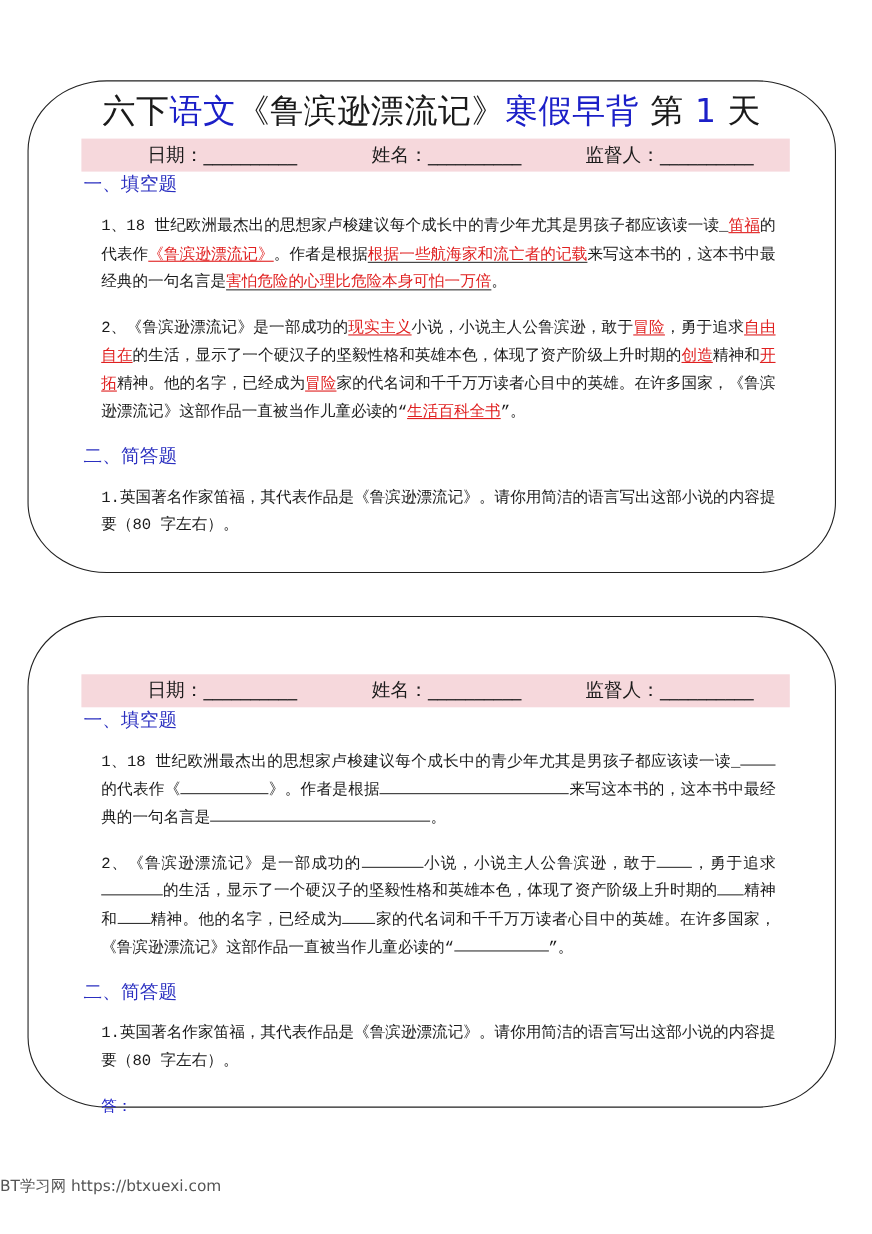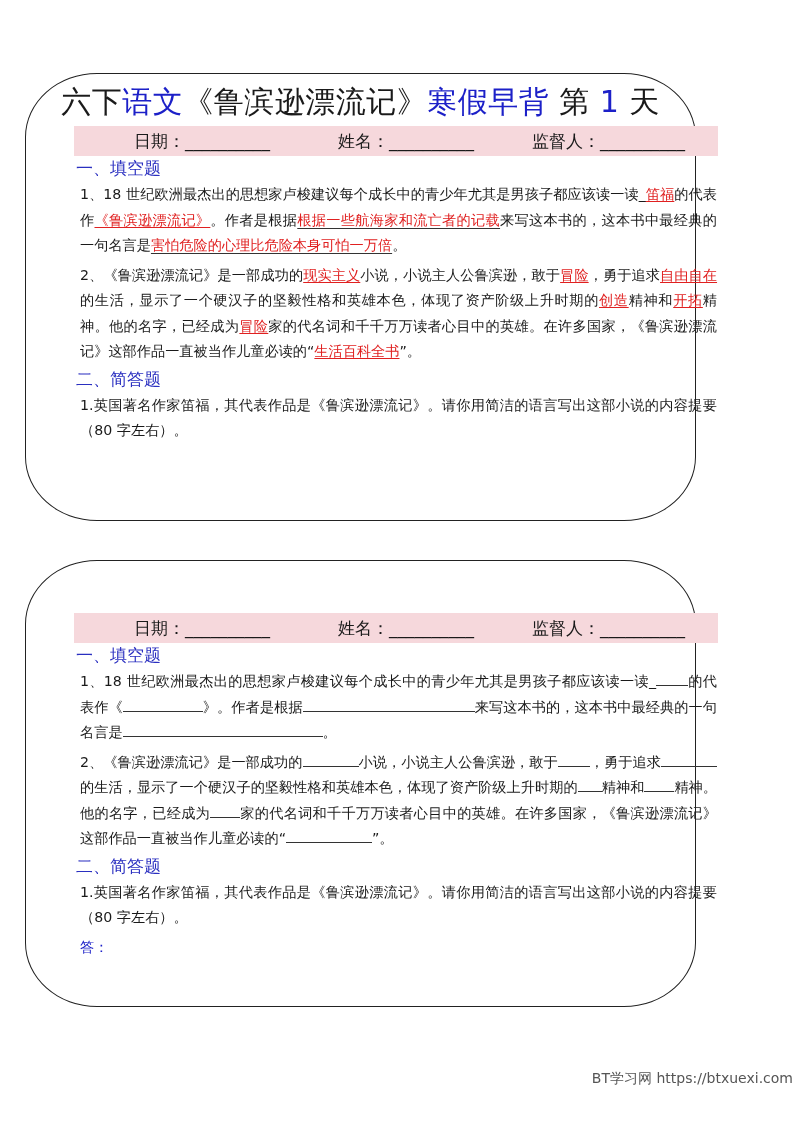--- a/index.html
+++ b/index.html
@@ -1,32 +1,32 @@
 <!DOCTYPE html>
 <html><head>
 <meta charset="utf-8">
 <style>
   html, body { margin:0; padding:0; background:#ffffff; }
   body { width:793px; height:1122px; position:relative; overflow:hidden;
          font-family:"DejaVu Sans","Liberation Sans",sans-serif; color:#1a1a1a; }
-  .card { position:absolute; left:25px; width:671px; border:1.3px solid #222; border-radius:72px / 64px; box-sizing:border-box; }
+  .card { position:absolute; left:25px; width:735px; border:1.3px solid #222; border-radius:72px / 64px; box-sizing:border-box; }
   .card1 { top:73px; height:448px; }
   .card2 { top:560px; height:447px; }
   .title { position:absolute; top:8px; left:0; right:0; text-align:center; font-size:30px; letter-spacing:0.5px; line-height:40px; white-space:nowrap; }
   .blue { color:#1c20c8; }
   .red { color:#e02020; }
   .infobar { position:absolute; top:52px; left:48px; width:644px; height:30px; background:#f6d8dc; font-size:17px; line-height:30px; }
   .infobar span { position:absolute; top:0;margin-left:20px; }
   .body { position:absolute; top:84px; left:50px; width:645px; font-size:14.2px; line-height:25.5px; }
   .sec { color:#2a2fc0; font-size:17px; line-height:20px; }
-  .p { margin:4px; text-align:justify; }
+  .p { margin:16px; text-align:justify;font-family:Liberation Mono, monospace; }
   .u { text-decoration:underline; text-underline-offset:2px; }
   .ans { text-decoration:underline; text-underline-offset:3px; text-decoration-color:#333; }
   .blank { display:inline-block; border-bottom:1px solid #333; height:14px; vertical-align:baseline; }
-  .footer { position:absolute; top:1070px; left:0; width:793px; text-align:right; font-size:14px; color:#555; }
+  .footer { position:absolute; top:1070px; left:0; width:793px; text-align:left; font-size:14px; color:#555; }
 </style>
 </head>
 <body>
 
 <div class="card card1">
   <div class="title">
     <span>六下</span><span class="blue">语文</span><span>《鲁滨逊漂流记》</span><span class="blue">寒假早背</span><span> 第 </span><span class="blue">1</span><span> 天</span>
   </div>
   <div class="infobar">
     <span style="left:40px">日期：__________</span>

